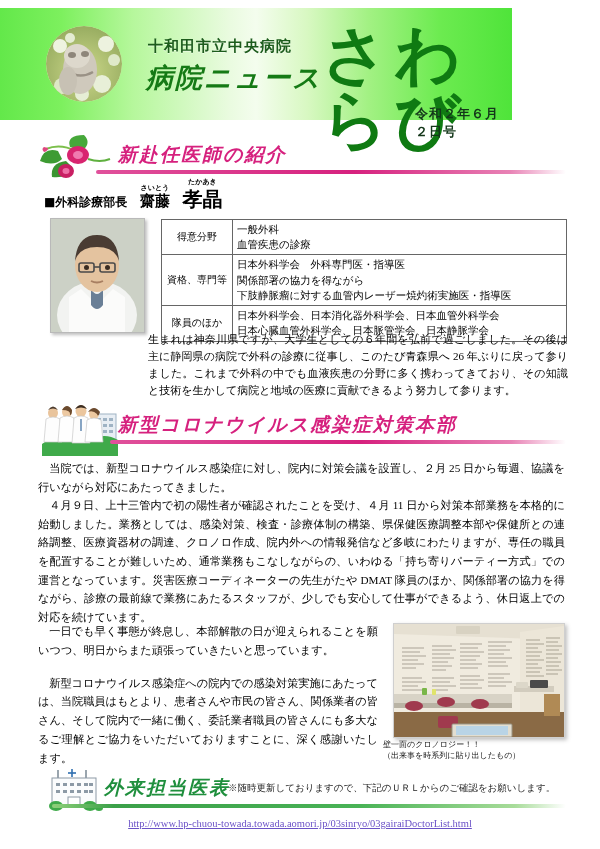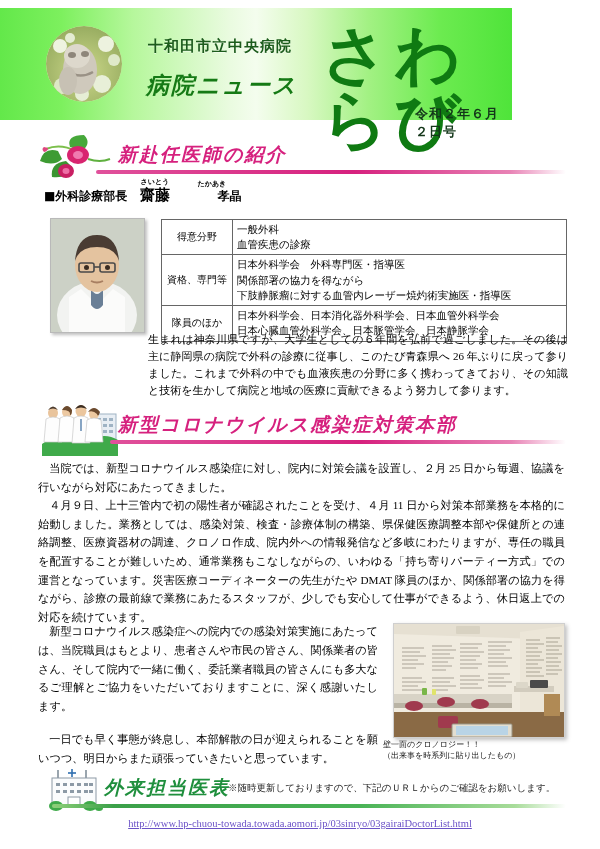--- a/index.html
+++ b/index.html
@@ -48,23 +48,23 @@
     left: 148px; top: 29px;
     font-family: "DejaVu Sans", sans-serif;
     font-size: 15px;
     font-weight: bold;
     letter-spacing: 1px;
     color: #1d5c1d;
     text-shadow: 0 1px 0 rgba(255,255,255,.5);
   }
   .news-label {
     position: absolute;
-    left: 146px; top: 62px;
+    left: 146px; top: 52px;
     font-family: "DejaVu Sans", sans-serif;
-    font-size: 23px;
+    font-size: 27px;
     font-weight: bold;
     letter-spacing: 2px;
     color: #157a15;
     font-style: italic;
   }
   .sawarabi {
     position: absolute;
     left: 322px; top: 14px;
     font-family: "DejaVu Serif", serif;
     font-size: 65px;
@@ -292,21 +292,21 @@
 </div>
 
 <div class="doc-title">
   <span>■外科診療部長</span>&nbsp;&nbsp;
   <span class="ruby-wrap">
     <span class="ruby-top">さいとう</span>
     <span style="font-size:15px;">齋藤</span>
   </span>&nbsp;&nbsp;
   <span class="ruby-wrap">
     <span class="ruby-top">たかあき</span>
-    <span style="font-size:12px;margin-left:35px;">孝晶</span>
+    <span style="font-size:20px;">孝晶</span>
   </span>
 </div>
 
 <div class="doc-photo">
   <svg width="93" height="113" viewBox="0 0 93 113" class="icon-art" aria-hidden="true">
     <rect width="93" height="113" fill="#ccd1c6"></rect>
     <ellipse cx="46" cy="96" rx="40" ry="34" fill="#f2f3f1"></ellipse>
     <path d="M30 70 L46 86 L62 70 L74 78 L74 113 L18 113 L18 78z" fill="#fbfbfa"></path>
     <path d="M40 70 q6 10 12 0 l0 16 q-6 8 -12 0z" fill="#6a7f96"></path>
     <ellipse cx="46" cy="46" rx="22" ry="27" fill="#e4c39f"></ellipse>
@@ -391,22 +391,22 @@
   <div class="sec-title" style="left:118px;top:412px;">新型コロナウイルス感染症対策本部</div>
   <div class="sec-rule" style="left:110px;top:440px;width:456px;"></div>
 </div>
 
 <div class="covid-body">
   <p>当院では、新型コロナウイルス感染症に対し、院内に対策会議を設置し、２月 25 日から毎週、協議を行いながら対応にあたってきました。</p>
   <p>４月９日、上十三管内で初の陽性者が確認されたことを受け、４月 11 日から対策本部業務を本格的に始動しました。業務としては、感染対策、検査・診療体制の構築、県保健医療調整本部や保健所との連絡調整、医療資器材の調達、クロノロ作成、院内外への情報発信など多岐にわたりますが、専任の職員を配置することが難しいため、通常業務もこなしながらの、いわゆる「持ち寄りパーティー方式」での運営となっています。災害医療コーディネーターの先生がたや DMAT 隊員のほか、関係部署の協力を得ながら、診療の最前線で業務にあたるスタッフが、少しでも安心して仕事ができるよう、休日返上での対応を続けています。</p>
 </div>
 
 <div class="covid-lower">
+  <p>一日でも早く事態が終息し、本部解散の日が迎えられることを願いつつ、明日からまた頑張っていきたいと思っています。</p>
   <p>新型コロナウイルス感染症への院内での感染対策実施にあたっては、当院職員はもとより、患者さんや市民の皆さん、関係業者の皆さん、そして院内で一緒に働く、委託業者職員の皆さんにも多大なるご理解とご協力をいただいておりますことに、深く感謝いたします。</p>
-  <p>一日でも早く事態が終息し、本部解散の日が迎えられることを願いつつ、明日からまた頑張っていきたいと思っています。</p>
 </div>
 
 <div class="room-photo">
   <svg width="170" height="113" viewBox="0 0 170 113" class="icon-art" aria-hidden="true">
     <rect width="170" height="113" fill="#f0ebdf"></rect>
     <path d="M0 0 L170 0 L170 16 L0 10z" fill="#e6e0d2"></path>
     <rect x="62" y="2" width="24" height="8" rx="1" fill="#d8d2c2"></rect>
     <path d="M126 8 L170 2 L170 96 L126 88z" fill="#ece6d8"></path>
     <g stroke="#6d6457" stroke-width="0.7" opacity=".75">
       <g>

